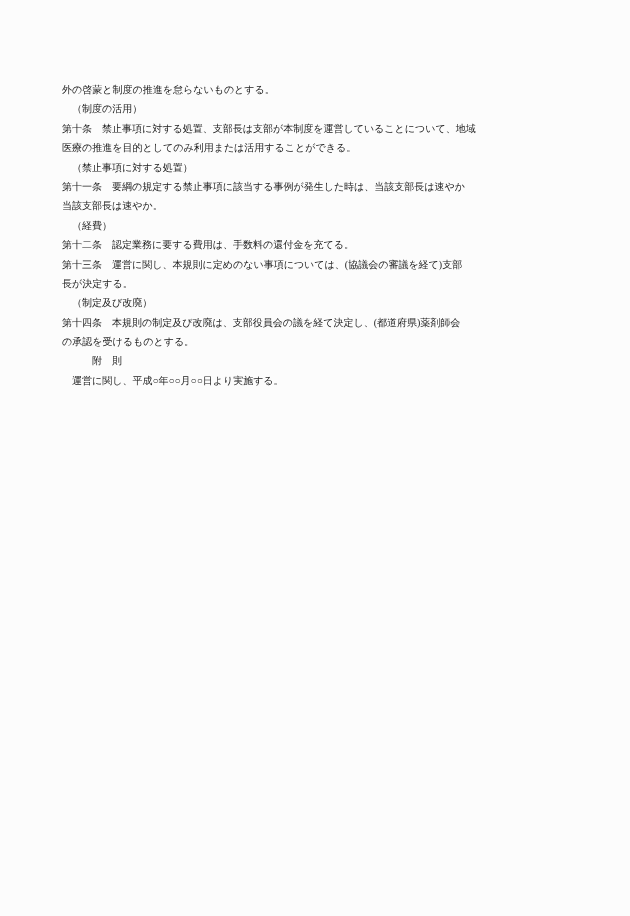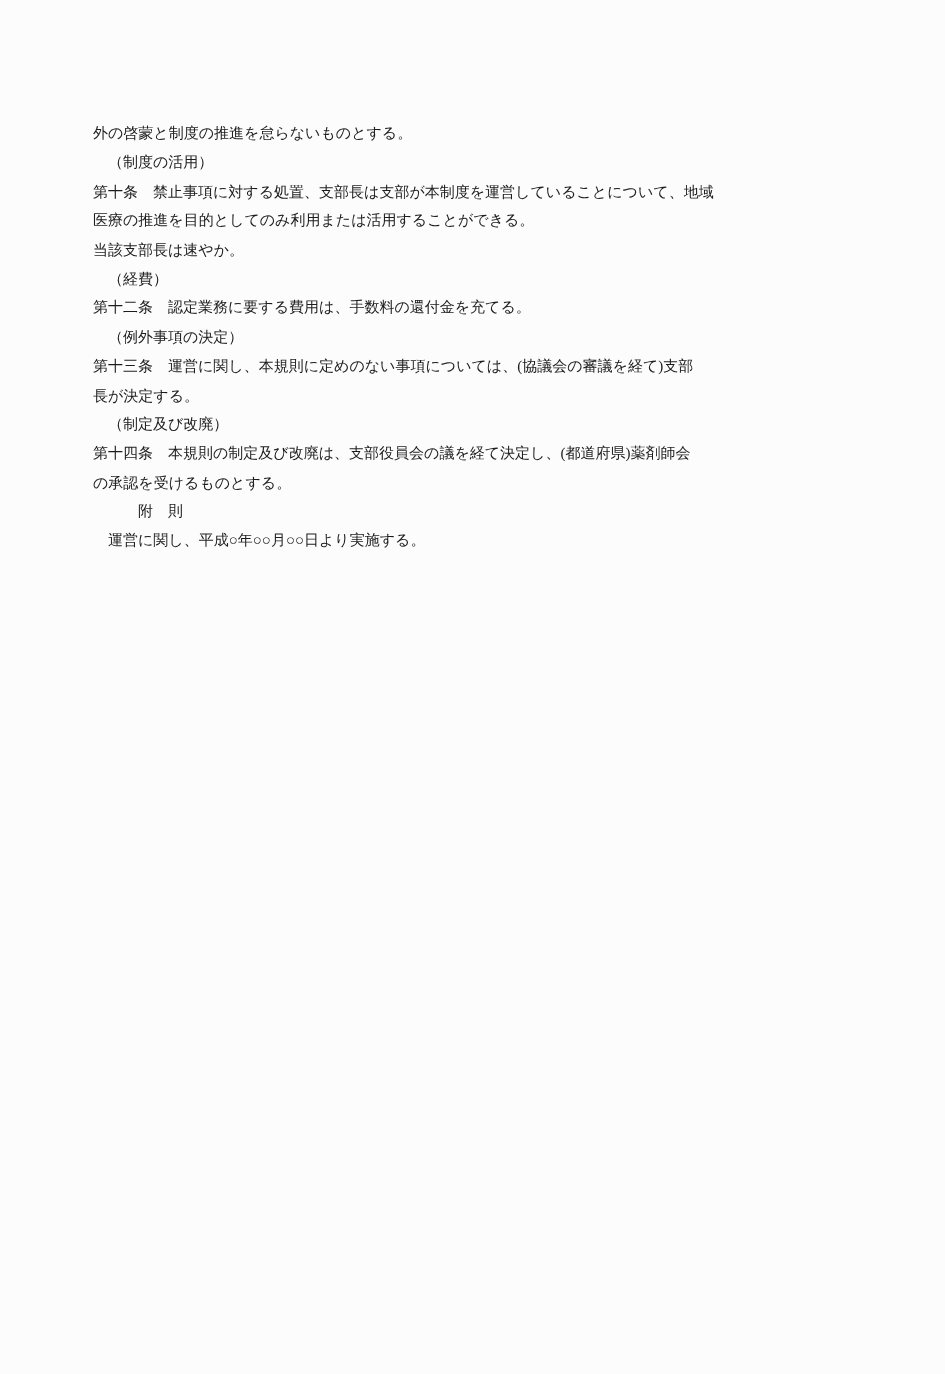--- a/index.html
+++ b/index.html
@@ -39,24 +39,25 @@
 </style>
 </head>
 <body>
 
 <div class="page">
   <div class="doc-text">
     <div class="doc-line">外の啓蒙と制度の推進を怠らないものとする。</div>
     <div class="doc-line">　（制度の活用）</div>
     <div class="doc-line">第十条　禁止事項に対する処置、支部長は支部が本制度を運営していることについて、地域</div>
     <div class="doc-line">医療の推進を目的としてのみ利用または活用することができる。</div>
+    <div class="doc-line">　（禁止事項に対する処置）</div>
+    <div class="doc-line">第十一条　要綱の規定する禁止事項に該当する事例が発生した時は、当該支部長は速やか</div>
     <div class="doc-line">当該支部長は速やか。</div>
     <div class="doc-line">　（経費）</div>
     <div class="doc-line">第十二条　認定業務に要する費用は、手数料の還付金を充てる。</div>
-    <div class="doc-line">　（例外事項の決定）</div>
     <div class="doc-line">第十三条　運営に関し、本規則に定めのない事項については、(協議会の審議を経て)支部</div>
     <div class="doc-line">長が決定する。</div>
     <div class="doc-line">　（制定及び改廃）</div>
     <div class="doc-line">第十四条　本規則の制定及び改廃は、支部役員会の議を経て決定し、(都道府県)薬剤師会</div>
     <div class="doc-line">の承認を受けるものとする。</div>
     <div class="doc-line">　　　附　則</div>
     <div class="doc-line">　運営に関し、平成○年○○月○○日より実施する。</div>
   </div>
 </div>
 

